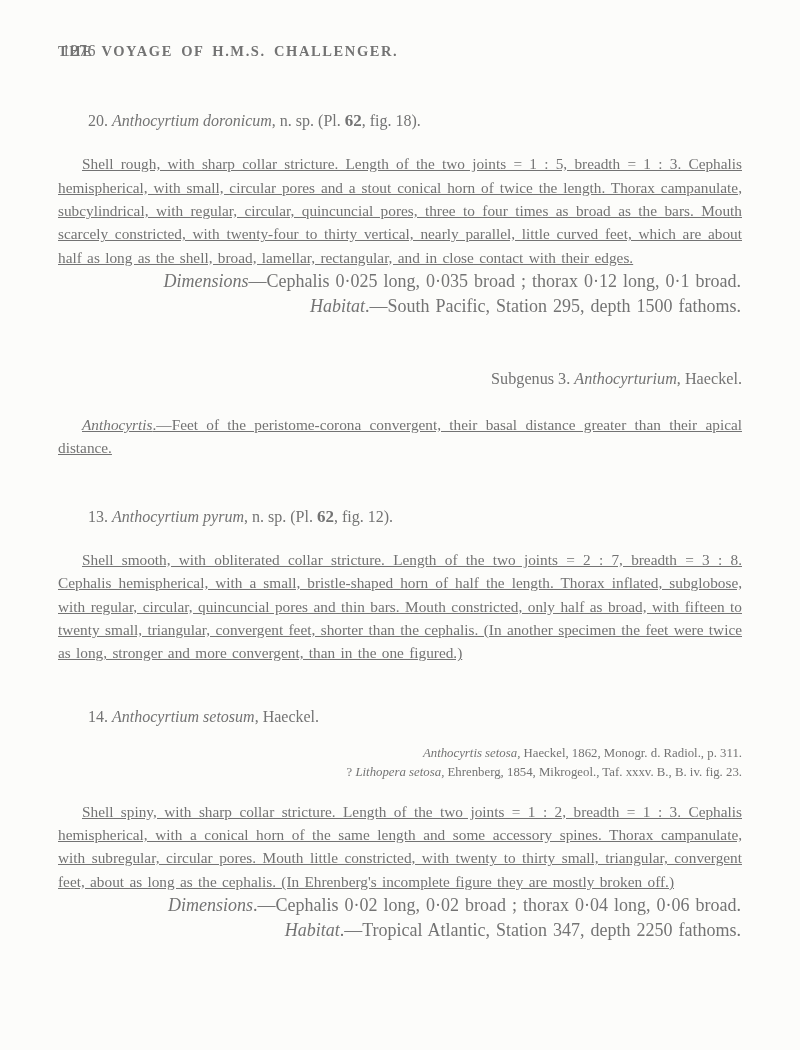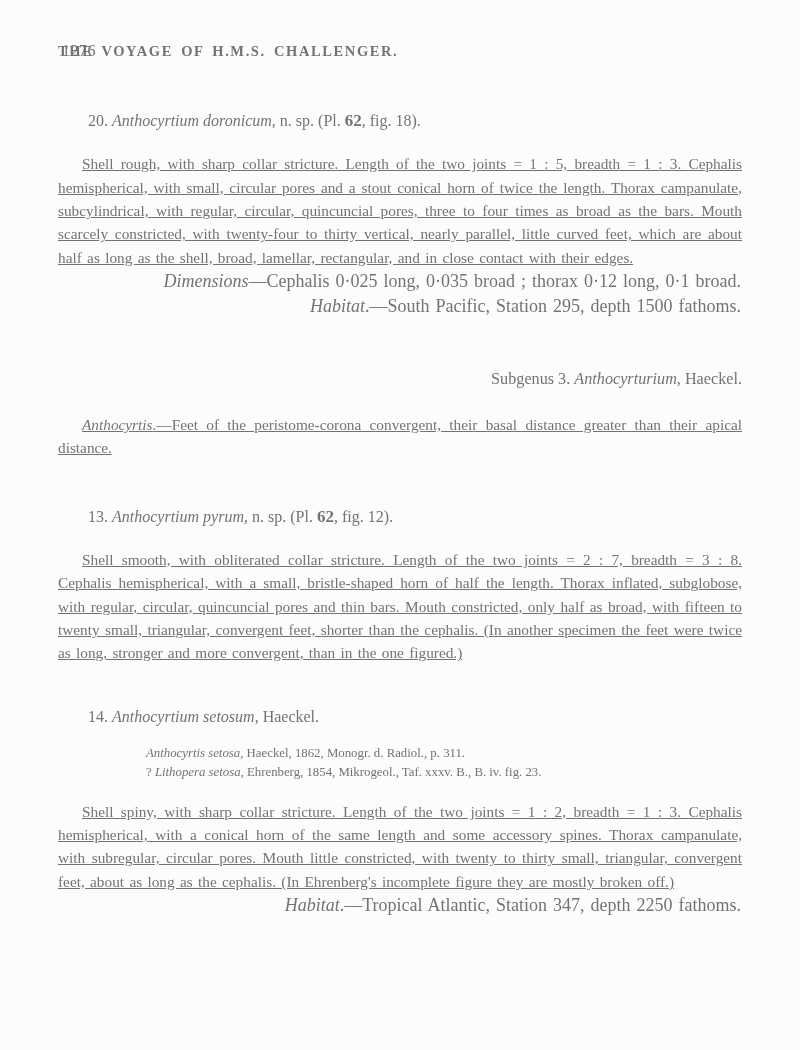--- a/index.html
+++ b/index.html
@@ -79,20 +79,21 @@
   
   .definition {
     margin-bottom: 46px;
   }
   
   .citation {
     font-size: 12.8px;
     line-height: 19px;
     margin: 0 0 0 88px;
     text-indent: 0;
+    text-align: right;
   }
   .citations-block { margin: 16px 0 18px 0; }
   .entry { margin-bottom: 0; }
   .entry-gap-md { margin-top: 42px; }
 </style>
 </head>
 <body>
 
 <div class="page">
 
@@ -116,16 +117,17 @@
     <p class="para"><span>Shell smooth, with obliterated collar stricture.  Length of the two joints = 2 : 7, breadth = 3 : 8. Cephalis hemispherical, with a small, bristle-shaped horn of half the length.  Thorax inflated, subglobose, with regular, circular, quincuncial pores and thin bars.  Mouth constricted, only half as broad, with fifteen to twenty small, triangular, convergent feet, shorter than the cephalis.  (In another specimen the feet were twice as long, stronger and more convergent, than in the one figured.)</span></p>
   </div>
 
   <div class="entry entry-gap-md">
     <p class="species-heading" style="margin-bottom: 14px;"><span>14. </span><span class="seg-italic">Anthocyrtium setosum</span><span>, Haeckel.</span></p>
     <div class="citations-block">
       <p class="citation"><span class="seg-italic">Anthocyrtis setosa</span><span>, Haeckel, 1862, Monogr. d. Radiol., p. 311.</span></p>
       <p class="citation"><span>? </span><span class="seg-italic">Lithopera setosa</span><span>, Ehrenberg, 1854, Mikrogeol., Taf. xxxv. B., B. iv. fig. 23.</span></p>
     </div>
     <p class="para"><span>Shell spiny, with sharp collar stricture.  Length of the two joints = 1 : 2, breadth = 1 : 3. Cephalis hemispherical, with a conical horn of the same length and some accessory spines. Thorax campanulate, with subregular, circular pores.  Mouth little constricted, with twenty to thirty small, triangular, convergent feet, about as long as the cephalis.  (In Ehrenberg's incomplete figure they are mostly broken off.)</span></p>
+    <p class="hang-line"><span class="seg-italic">Dimensions</span><span>.—Cephalis 0·02 long, 0·02 broad ; thorax 0·04 long, 0·06 broad.</span></p>
     <p class="hang-line"><span class="seg-italic">Habitat</span><span>.—Tropical Atlantic, Station 347, depth 2250 fathoms.</span></p>
   </div>
 
 </div>
 
 </body></html>

